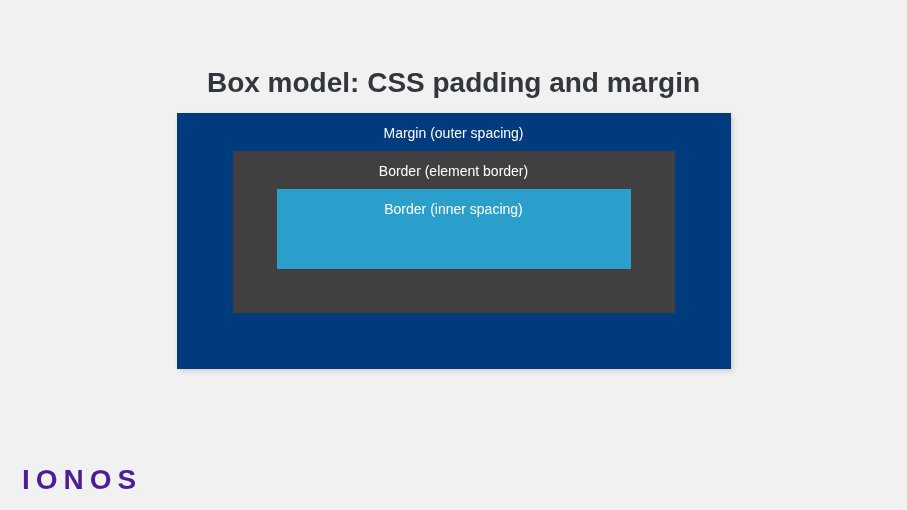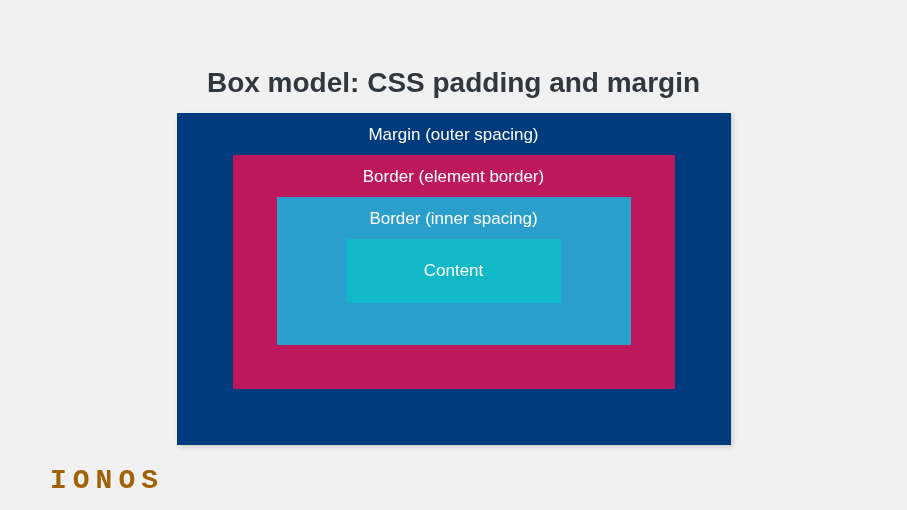--- a/index.html
+++ b/index.html
@@ -22,74 +22,70 @@
   }
   .diagram-wrap {
     width: 554px;
     margin: 0 auto;
   }
   .layer {
     text-align: center;
     color: #ffffff;
   }
   .layer-label {
-    font-size: 17px;
+    font-size: 14px;
     font-weight: 400;
     padding: 12px 0 10px 0;
   }
   .margin-box {
     background: #003b7e;
     padding: 0 56px 56px 56px;
     box-shadow: 2px 2px 5px rgba(0,0,0,0.15);
   }
   .border-box {
-    background: #be185d;
+    background: #404040;
     padding: 0 44px 44px 44px;
   }
   .padding-box {
     background: #2b9fcb;
     padding: 0 70px 42px 70px;
   }
   .content-box {
     background: #11b8c8;
     padding: 22px 0;
   }
   .content-box .layer-label {
     padding: 0;
   }
   .brand {
     position: absolute;
     left: 22px;
     bottom: 14px;
     font-size: 28px;
     font-weight: 600;
     letter-spacing: 6px;
-    color: #a16207;
-    font-family: Liberation Mono, monospace;
-    margin-left: 28px;
+    color: #4c1d95;
+    font-family: Liberation Sans, sans-serif;
   }
 </style>
 </head>
 <body>
 
 <div class="title">Box model: CSS padding and margin</div>
 
 <div class="diagram-wrap">
 
   <div class="layer margin-box">
     <div class="layer-label">Margin (outer spacing)</div>
 
     <div class="layer border-box">
       <div class="layer-label">Border (element border)</div>
 
       <div class="layer padding-box">
         <div class="layer-label">Border (inner spacing)</div>
 
-        <div class="layer content-box">
-          <div class="layer-label">Content</div>
-        </div>
 
       </div>
     </div>
   </div>
 </div>
 
 <div class="brand">IONOS</div>
 
 </body></html>

